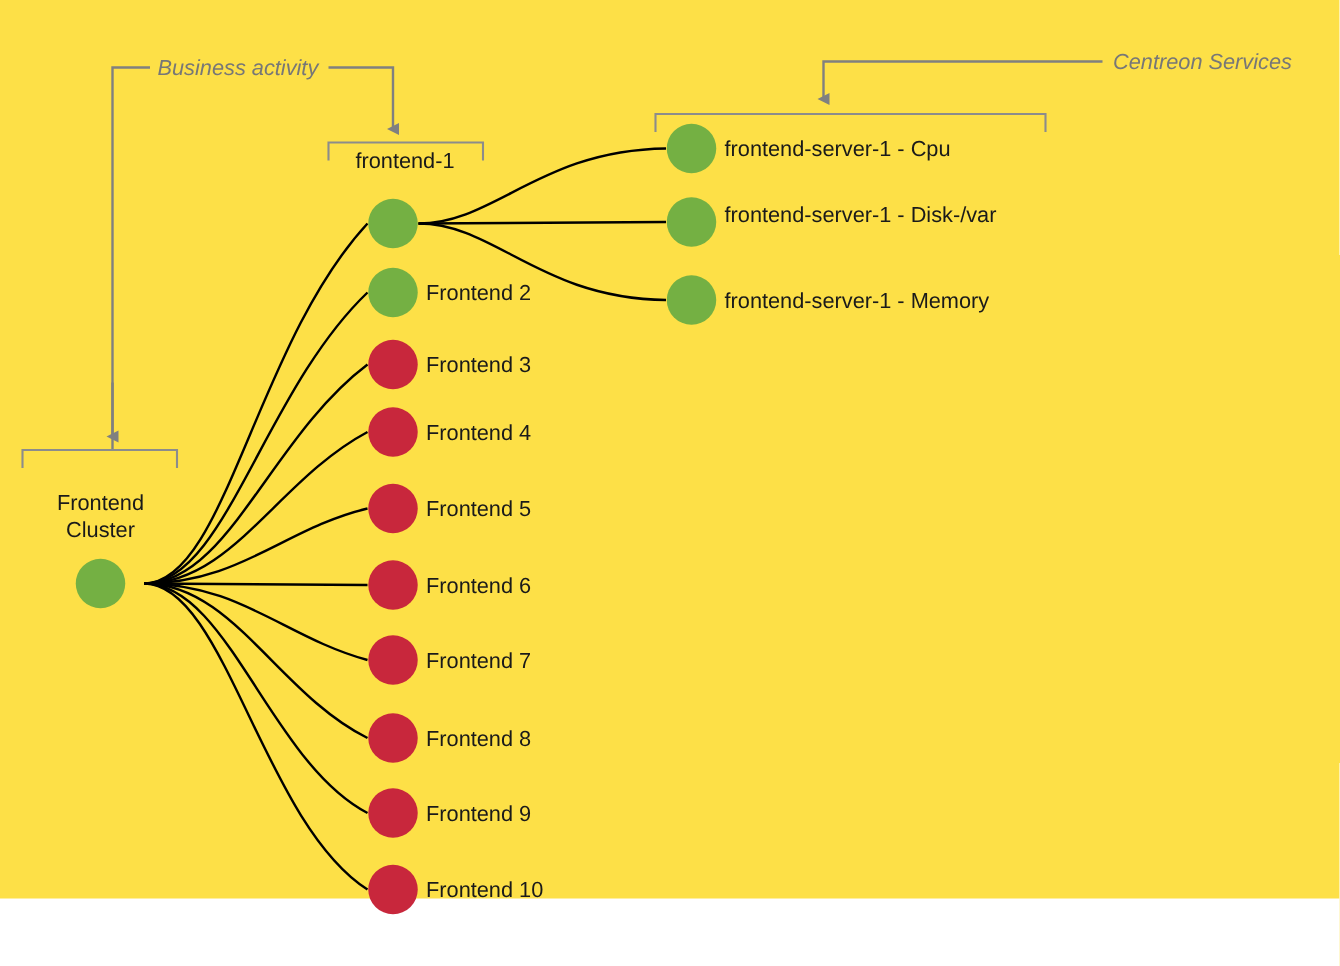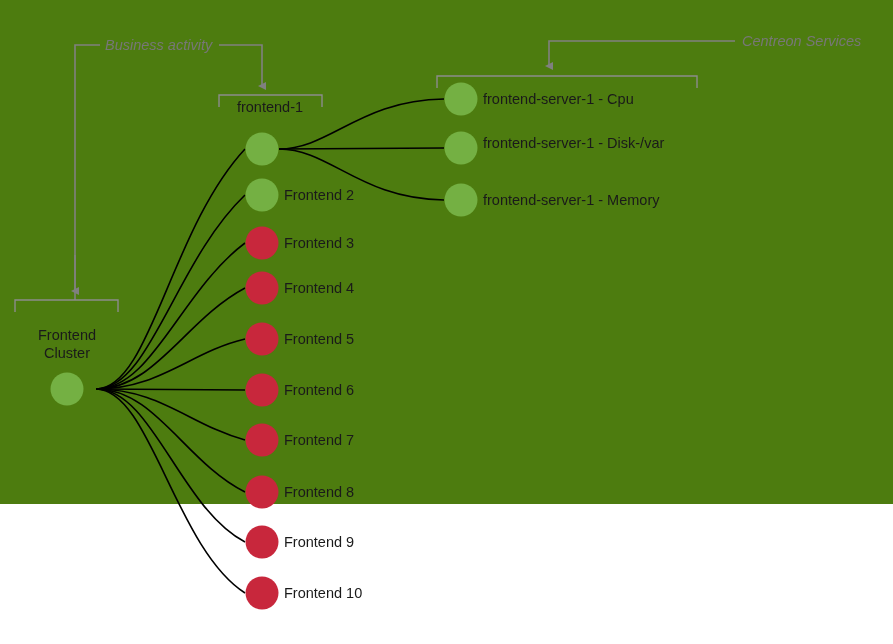--- a/index.html
+++ b/index.html
@@ -9,22 +9,22 @@
   }
   body {
     width: 893px;
     height: 644px;
     overflow: hidden;
     font-family: "Liberation Sans", sans-serif;
   }
   #diagram-root {
     position: relative;
     width: 893px;
-    height: 504px;
-    background: #4d7c0f;
+    height: 599px;
+    background: #fde047;
   }
   svg#diagram-svg {
     display: block;
     width: 893px;
     height: 644px;
   }
   .node-label {
     font-family: "Liberation Sans", sans-serif;
     font-size: 14.5px;
     fill: #1a1a1a;

